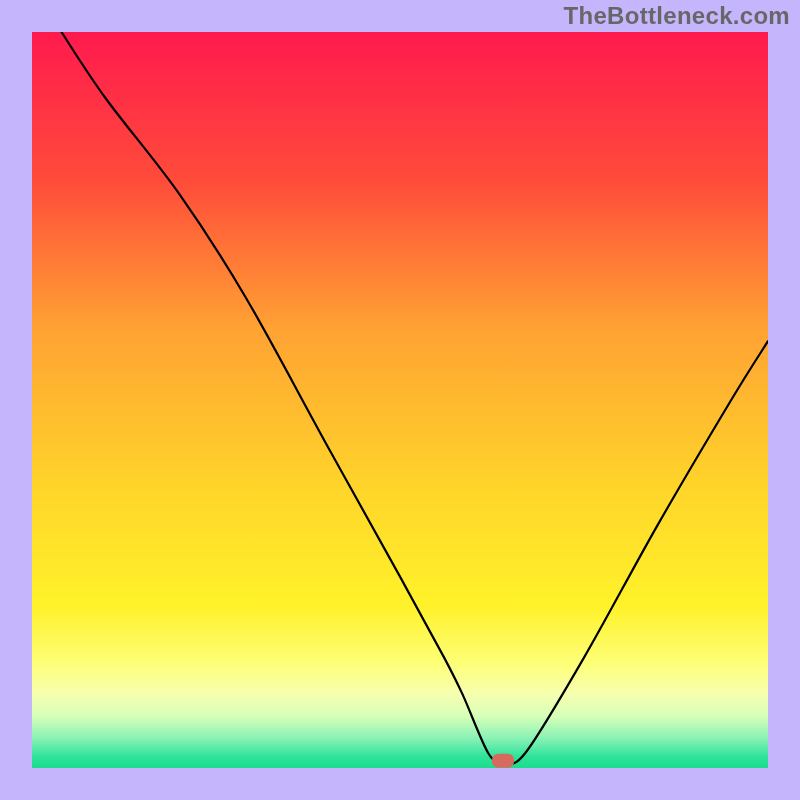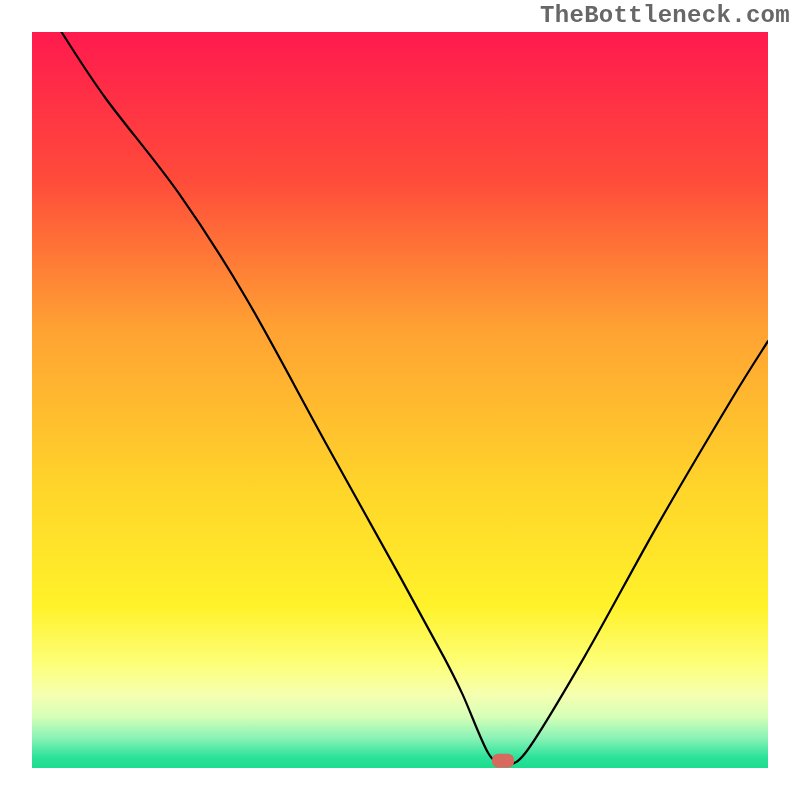--- a/index.html
+++ b/index.html
@@ -8,22 +8,21 @@
     width: 800px;
     height: 800px;
     background: #000000;
     font-family: Arial, Helvetica, sans-serif;
     overflow: hidden;
   }
   .frame {
     position: relative;
     width: 800px;
     height: 800px;
-    background: #ffffff;
-    font-family: Liberation Mono, monospace;
+    background: #c4b5fd;
   }
   .watermark {
     position: absolute;
     top: 2px;
     right: 10px;
     color: #676767;
     font-size: 24px;
     font-weight: 600;
     letter-spacing: 0.3px;
     user-select: none;

